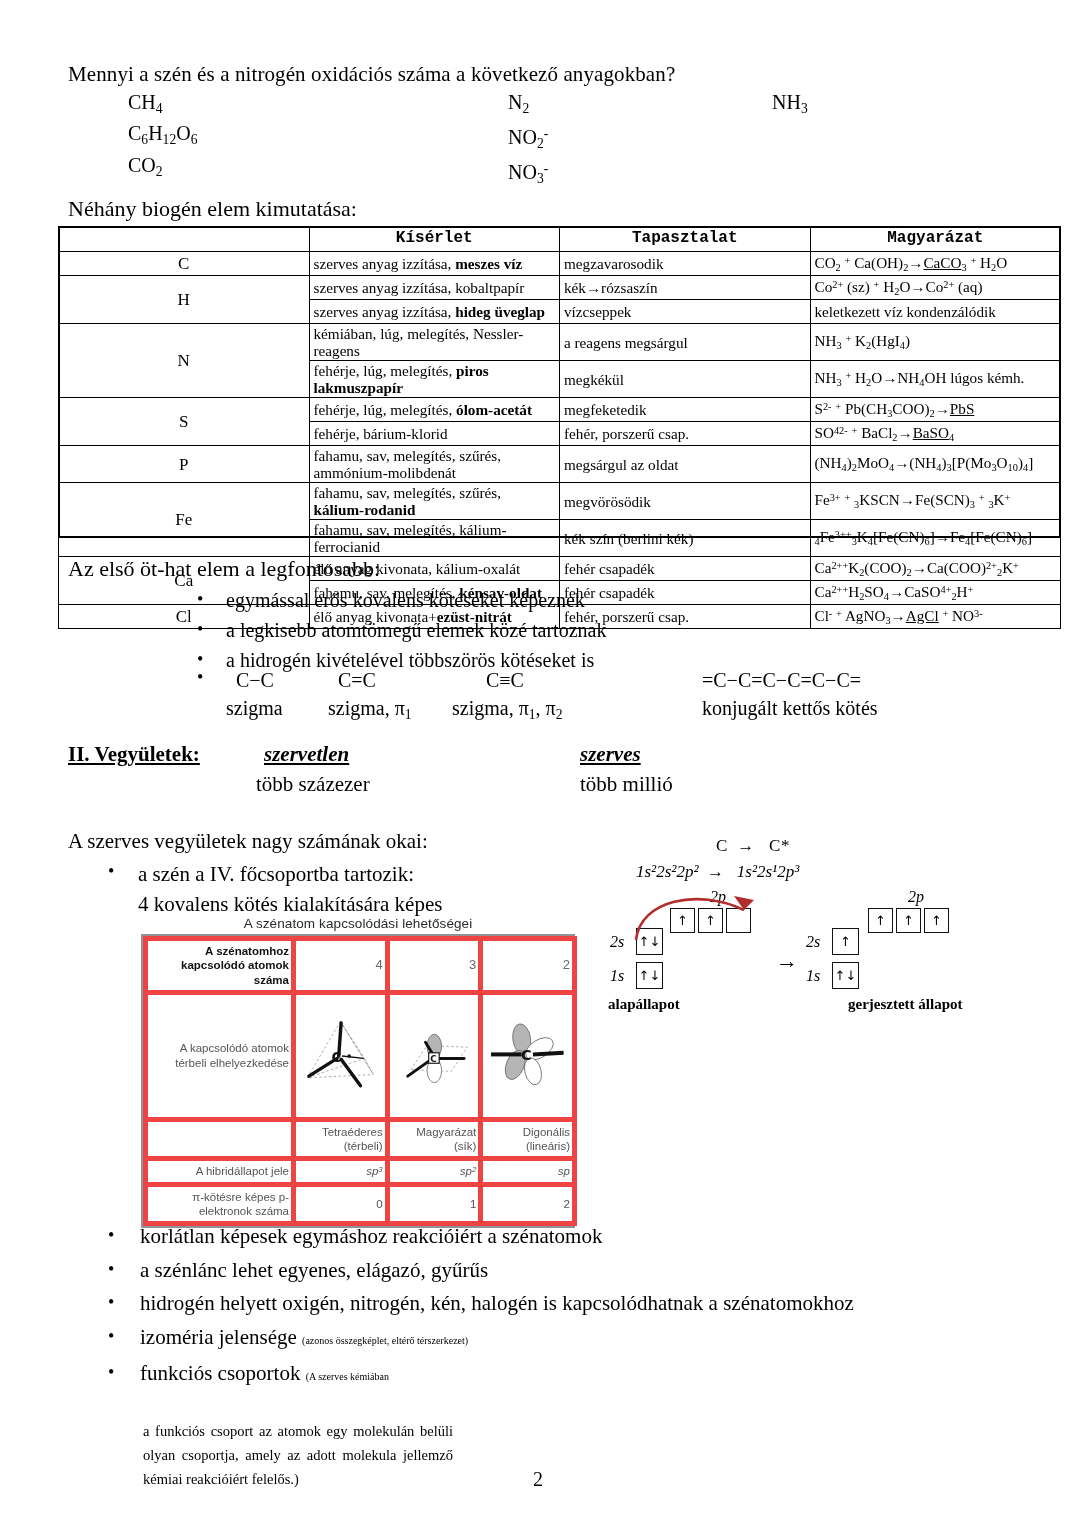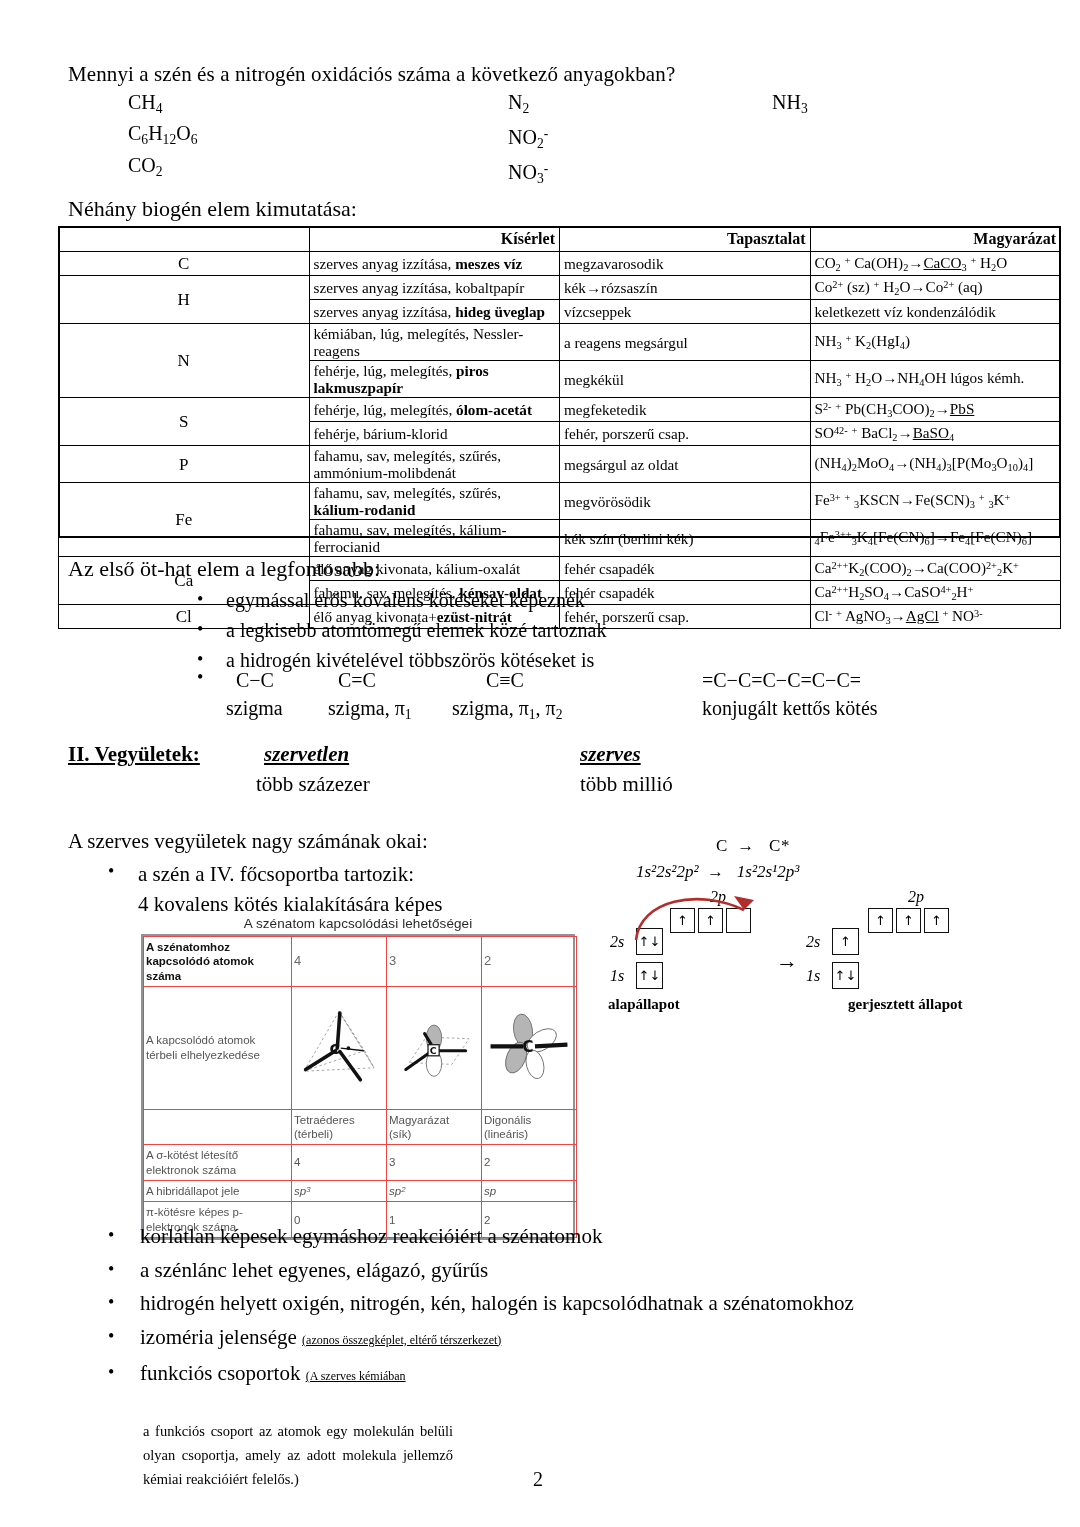--- a/index.html
+++ b/index.html
@@ -29,21 +29,21 @@
   
   .tbl-wrap { position:absolute; left:58px; top:226px; width:1003px; }
   table.biogen { border-collapse:collapse; width:1003px; table-layout:fixed; font-size:15.2px; }
   table.biogen td, table.biogen th {
     border:1.4px solid #000;
     padding:1px 4px;
     vertical-align:middle;
     line-height:1.12;
     height:24px;
   }
-  table.biogen th { text-align:right; font-weight:bold; font-size:16px; height:25px; }
+  table.biogen th { text-align:center; font-weight:bold; font-size:16px; height:25px;font-family:Liberation Mono, monospace; }
   td.elem { text-align:center; width:46px; font-size:17px; }
   td.kis  { width:423px; }
   td.tap  { width:196px; }
   td.mag  { width:auto; }
   .b { font-weight:bold; }
   .u  { text-decoration:underline; }
   .outer-border { position:absolute; left:58px; top:226px; width:1003px; height:312px; border:2.5px solid #000; pointer-events:none; }
 
   
   .sect-elso { left:68px; top:556px; }
@@ -74,21 +74,21 @@
   .okai-bul { position:absolute; left:108px; top:862px; font-size:21px; width:520px; }
   .okai-bul .bullet { position:absolute; left:0; top:-1px; font-size:18px; }
   .okai-l1 { position:absolute; left:30px; top:0; }
   .okai-l2 { position:absolute; left:30px; top:30px; }
 
   
   .cfig { position:absolute; left:141px; top:916px; width:434px; }
   .cfig-title { text-align:center; font-family:"Liberation Sans", sans-serif; font-size:13.5px; color:#2a2a2a; margin-bottom:3px; letter-spacing:.1px; }
   table.ctab { border-collapse:collapse; width:434px; table-layout:fixed;
                font-family:"Liberation Sans", sans-serif; font-size:11.5px; color:#555; }
-  table.ctab td { border:1px solid #ef4444; text-align:left; vertical-align:middle; padding:3px 2px; line-height:1.25; }
+  table.ctab td { border:5px solid #ef4444; text-align:right; vertical-align:middle; padding:3px 2px; line-height:1.25; }
   table.ctab .lab { width:148px; }
   table.ctab .hdr-lab { font-weight:bold; color:#111; }
   table.ctab .num { color:#6a6a6a; font-size:13px; }
   .ctab-outer { border:2.5px solid #8e9397; }
   .geo-cell { height:120px; padding:0 !important; }
   .ital { font-style:italic; }
 
   
   .efig { position:absolute; left:608px; top:836px; width:420px; height:190px;
           font-family:"Liberation Serif", serif; }
@@ -100,21 +100,21 @@
              font-size:13px; line-height:1; font-family:"DejaVu Sans", sans-serif; }
   .lbl { position:absolute; font-size:16px; font-style:italic; }
   .lbl2p { position:absolute; font-size:16px; font-style:italic; }
   .stname { position:absolute; font-size:15px; font-weight:bold; }
   .bigarrow { position:absolute; font-size:22px; }
 
   
   .bot { position:absolute; left:104px; top:1220px; width:940px; font-size:21px; }
   .bot li { position:relative; padding-left:36px; line-height:33.5px; }
   .bot li:before { content:"\2022"; position:absolute; left:4px; top:-1px; font-size:18px; }
-  .small-note { font-size:12px;text-decoration:underline; }
+  .small-note { font-size:10px; }
   .para-note { position:absolute; left:143px; top:1419px; width:310px;
                font-size:14.5px; line-height:24px; text-align:justify; }
   .pgnum { position:absolute; left:533px; top:1468px; font-size:20px; }
 </style>
 </head>
 <body>
 
 <div class="page">
 
   <div class="q-title">Mennyi a szén és a nitrogén oxidációs száma a következő anyagokban?</div>
@@ -330,26 +330,20 @@
         <td>
           <span>Magyarázat</span><br>
           <span>(sík)</span>
         </td>
         <td>
           <span>Digonális</span><br>
           <span>(lineáris)</span>
         </td>
       </tr>
       <tr>
-        <td class="lab">A σ-kötést létesítő elektronok száma</td>
-        <td>4</td>
-        <td>3</td>
-        <td>2</td>
-      </tr>
-      <tr>
         <td class="lab">A hibridállapot jele</td>
         <td class="ital">sp<sup>3</sup></td>
         <td class="ital">sp<sup>2</sup></td>
         <td class="ital">sp</td>
       </tr>
       <tr>
         <td class="lab">π-kötésre képes p-elektronok száma</td>
         <td>0</td>
         <td>1</td>
         <td>2</td>

